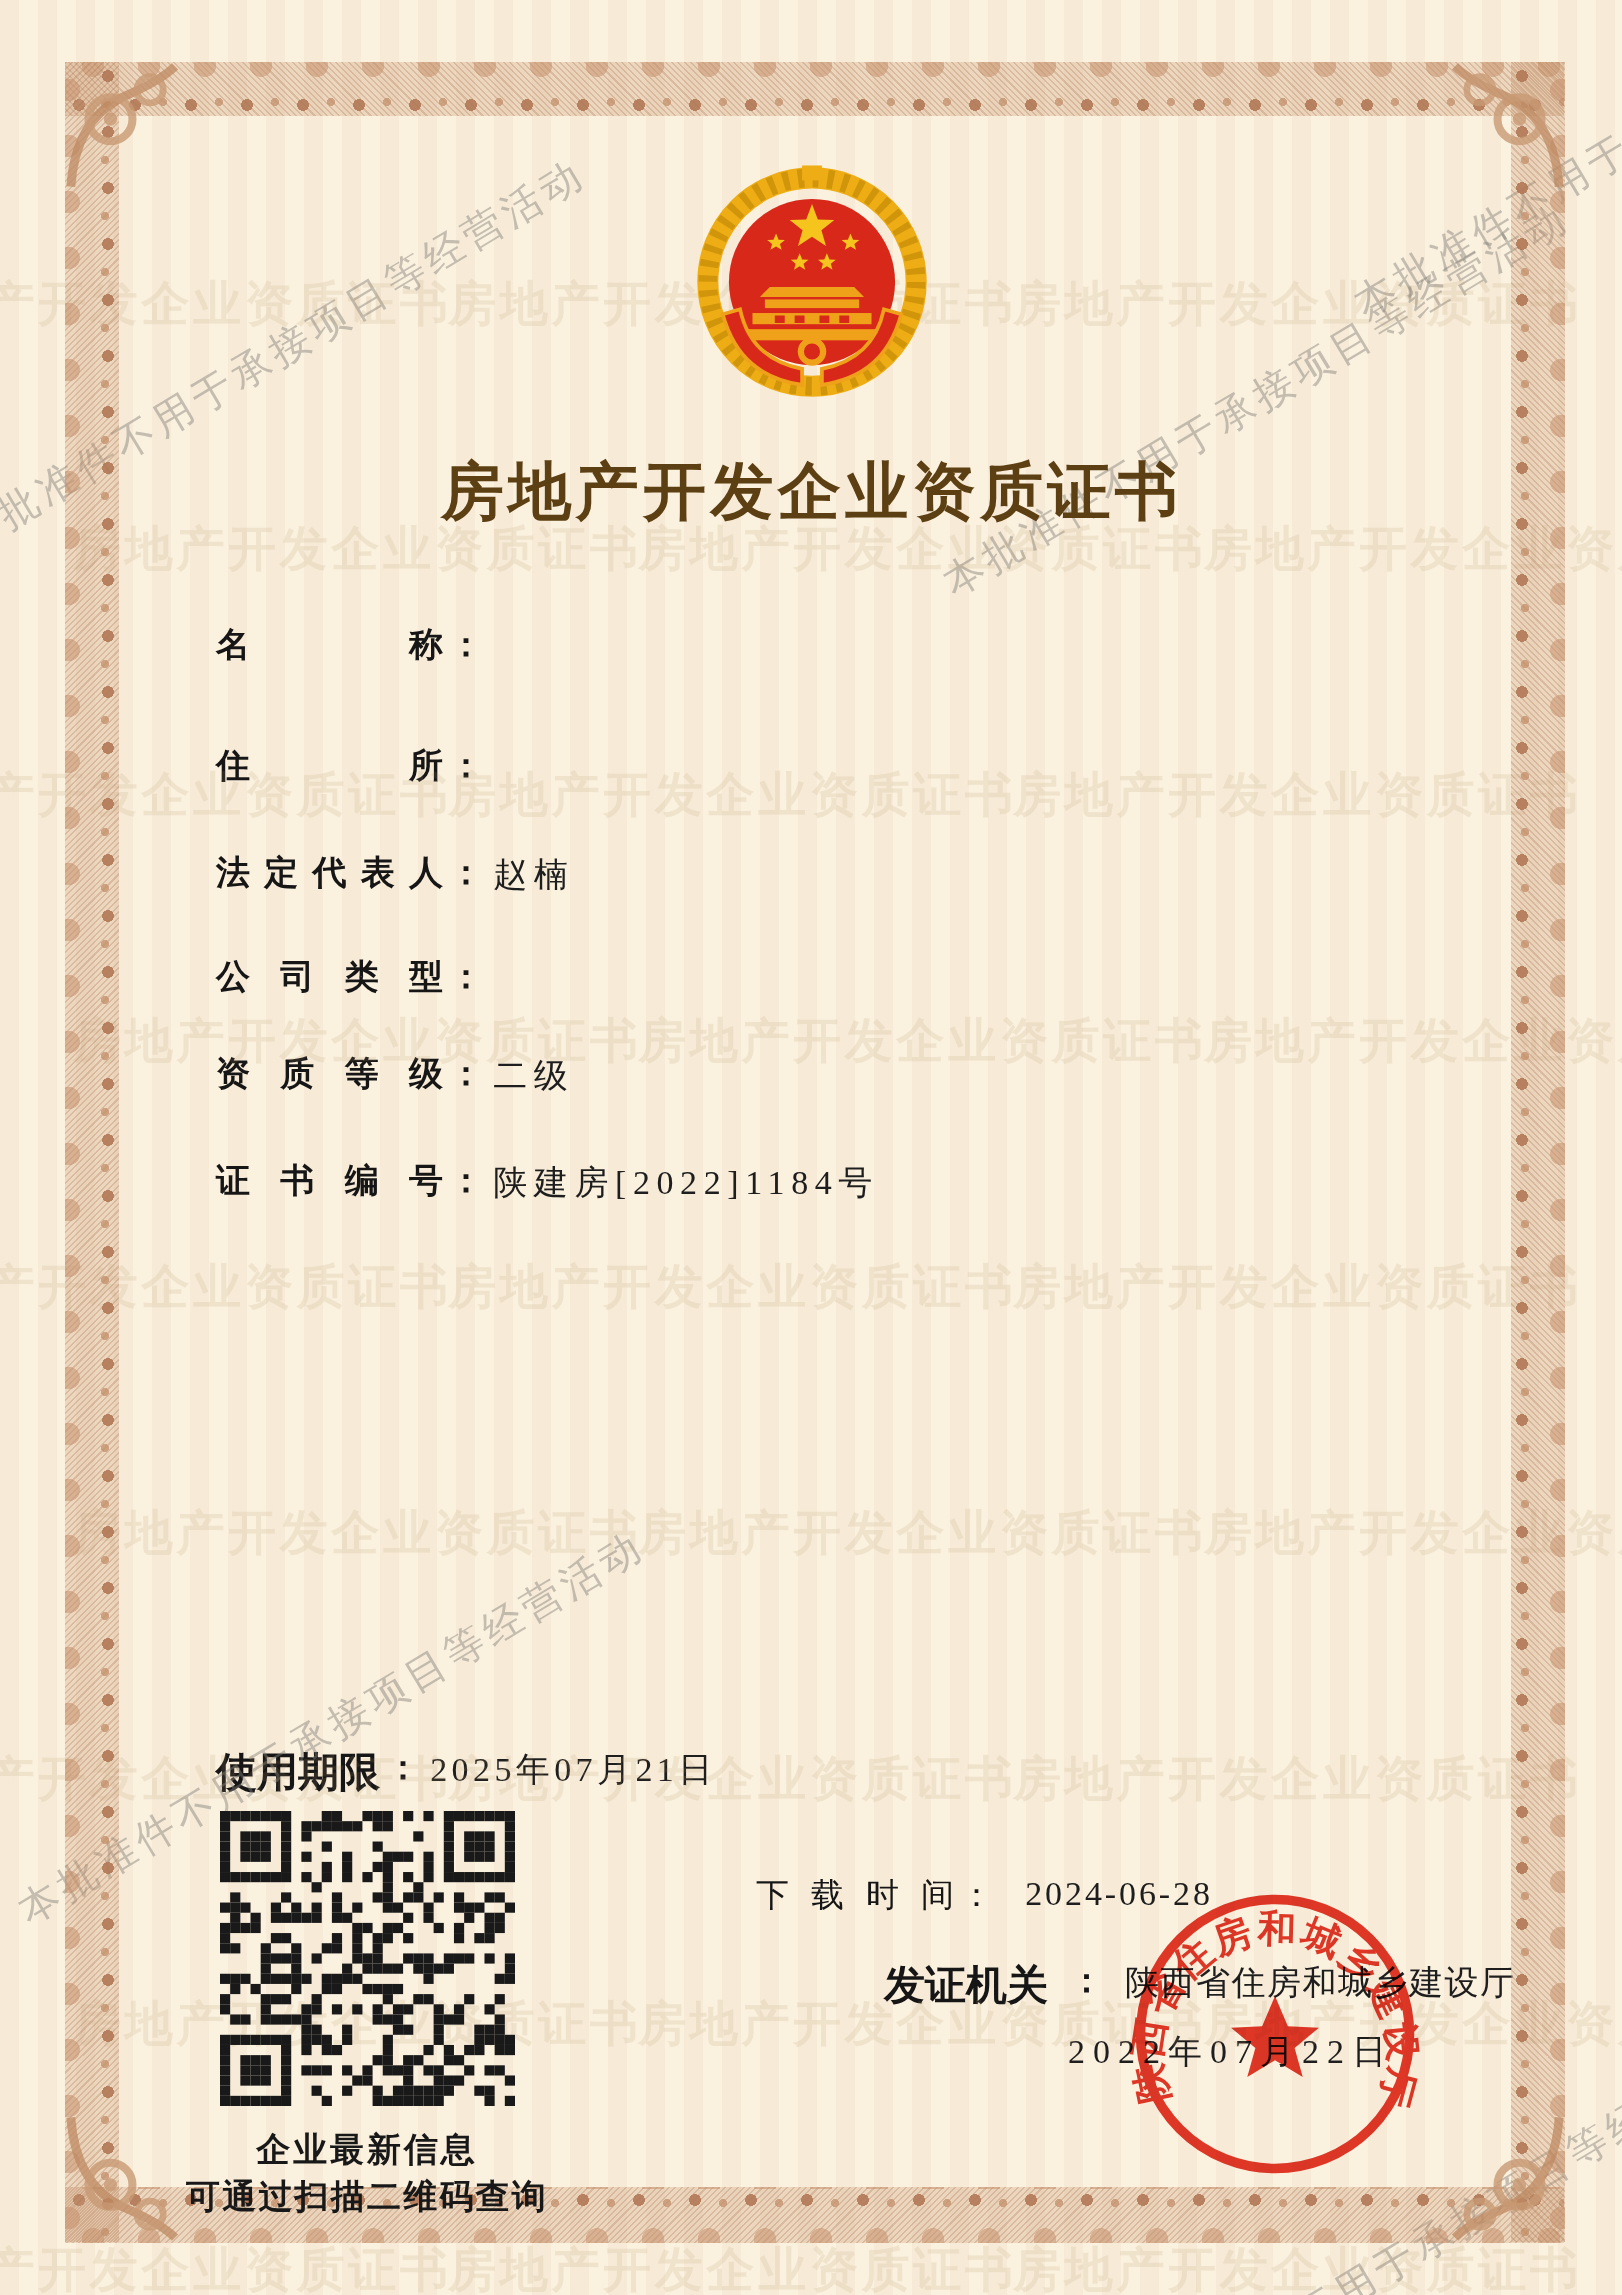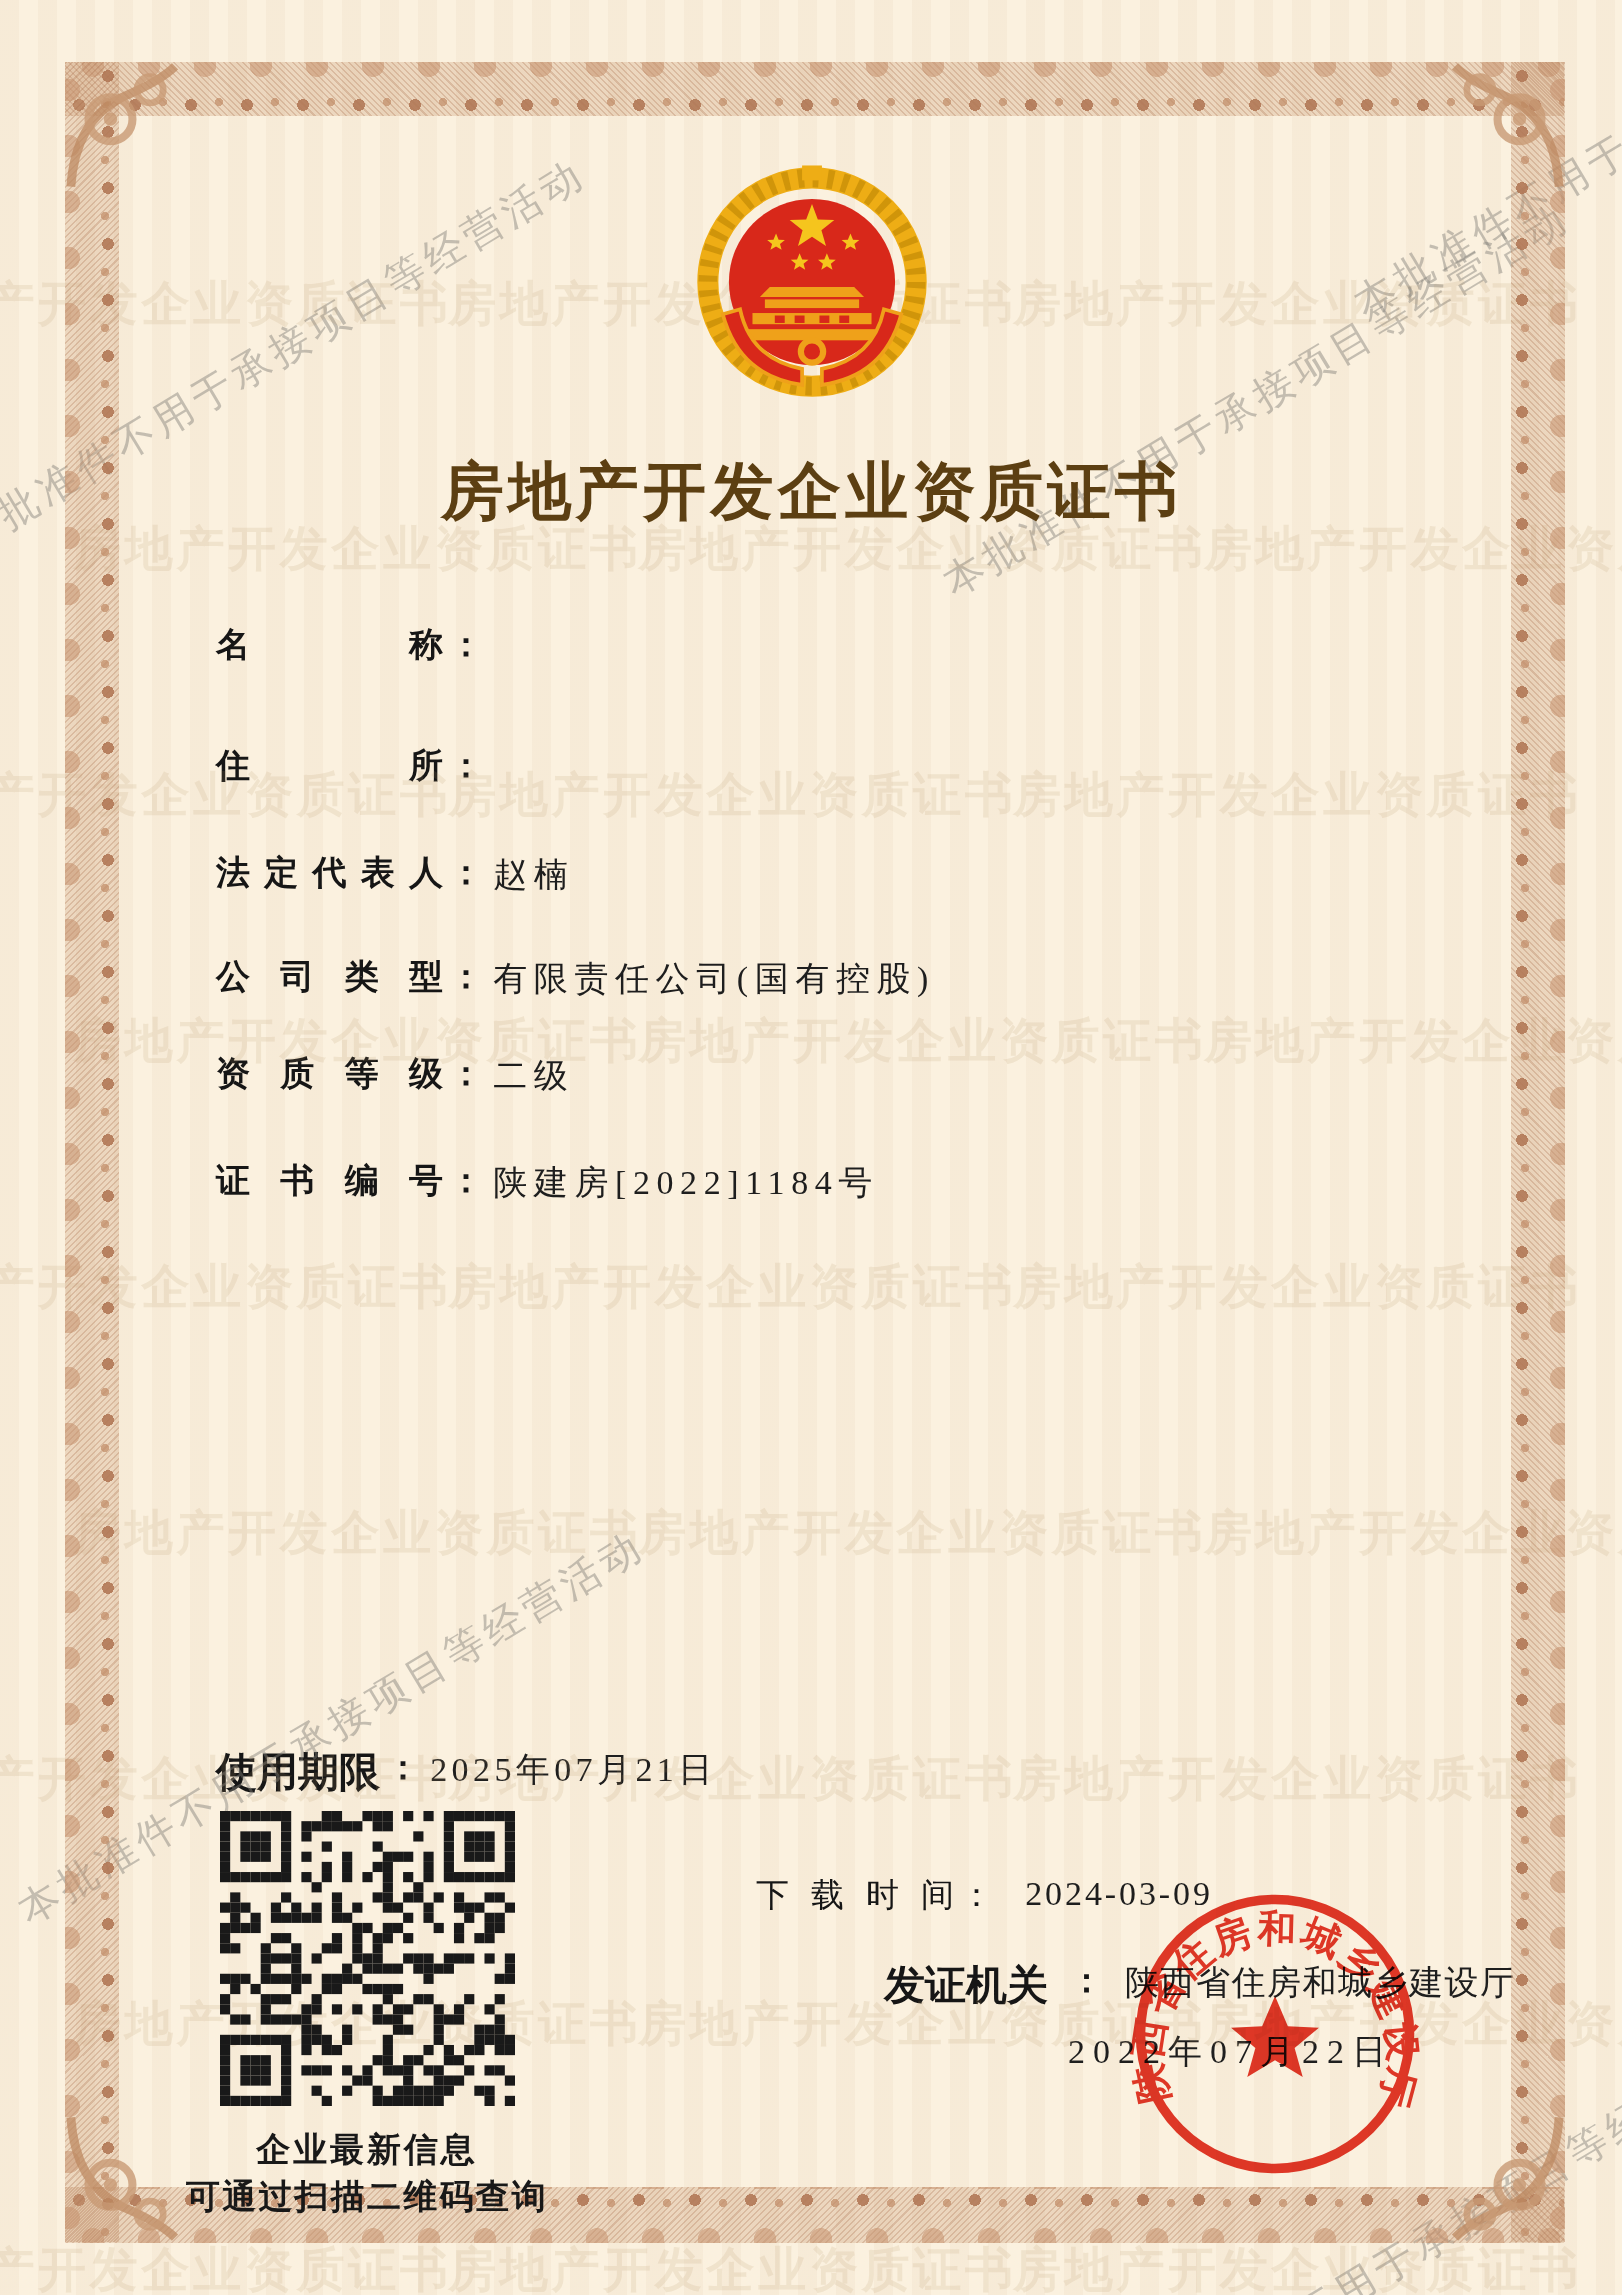--- a/index.html
+++ b/index.html
@@ -207,21 +207,20 @@
     <span class="fval">赵楠</span>
   </div>
   <div class="frow" style="top:954px;">
     <span class="jlabel w310">
         <span>公</span>
         <span>司</span>
         <span>类</span>
         <span>型</span>
       </span>
     <span class="colon">：</span>
-    <span class="fval">有限责任公司(国有控股)</span>
   </div>
   <div class="frow" style="top:1051px;">
     <span class="jlabel w310">
         <span>资</span>
         <span>质</span>
         <span>等</span>
         <span>级</span>
       </span>
     <span class="colon">：</span>
     <span class="fval">二级</span>
@@ -621,21 +620,21 @@
       </svg></div>
 
   <div class="frow" style="left:756px;top:1873px;">
     <span class="jlabel w270" style="font-weight:normal;font-size:33px;">
         <span>下</span>
         <span>载</span>
         <span>时</span>
         <span>间</span>
       </span>
     <span class="colon" style="font-weight:normal;font-size:33px;">：</span>
-    <span class="fval" style="letter-spacing:2.9px;margin-left:22px;">2024-03-09</span>
+    <span class="fval" style="letter-spacing:2.9px;margin-left:22px;">2024-06-28</span>
   </div>
 
   <div class="frow" style="left:884px;top:1958px;gap:20px;">
     <span class="blabel">发证机关</span>
     <span class="colon" style="margin:0 1.5px;">：</span>
     <span class="fval" style="letter-spacing:1.5px;">陕西省住房和城乡建设厅</span>
   </div>
 
   <div class="frow" style="left:1068px;top:2027px;">
     <span class="fval" style="letter-spacing:8px;font-size:34px;">2022年07月22日</span>

